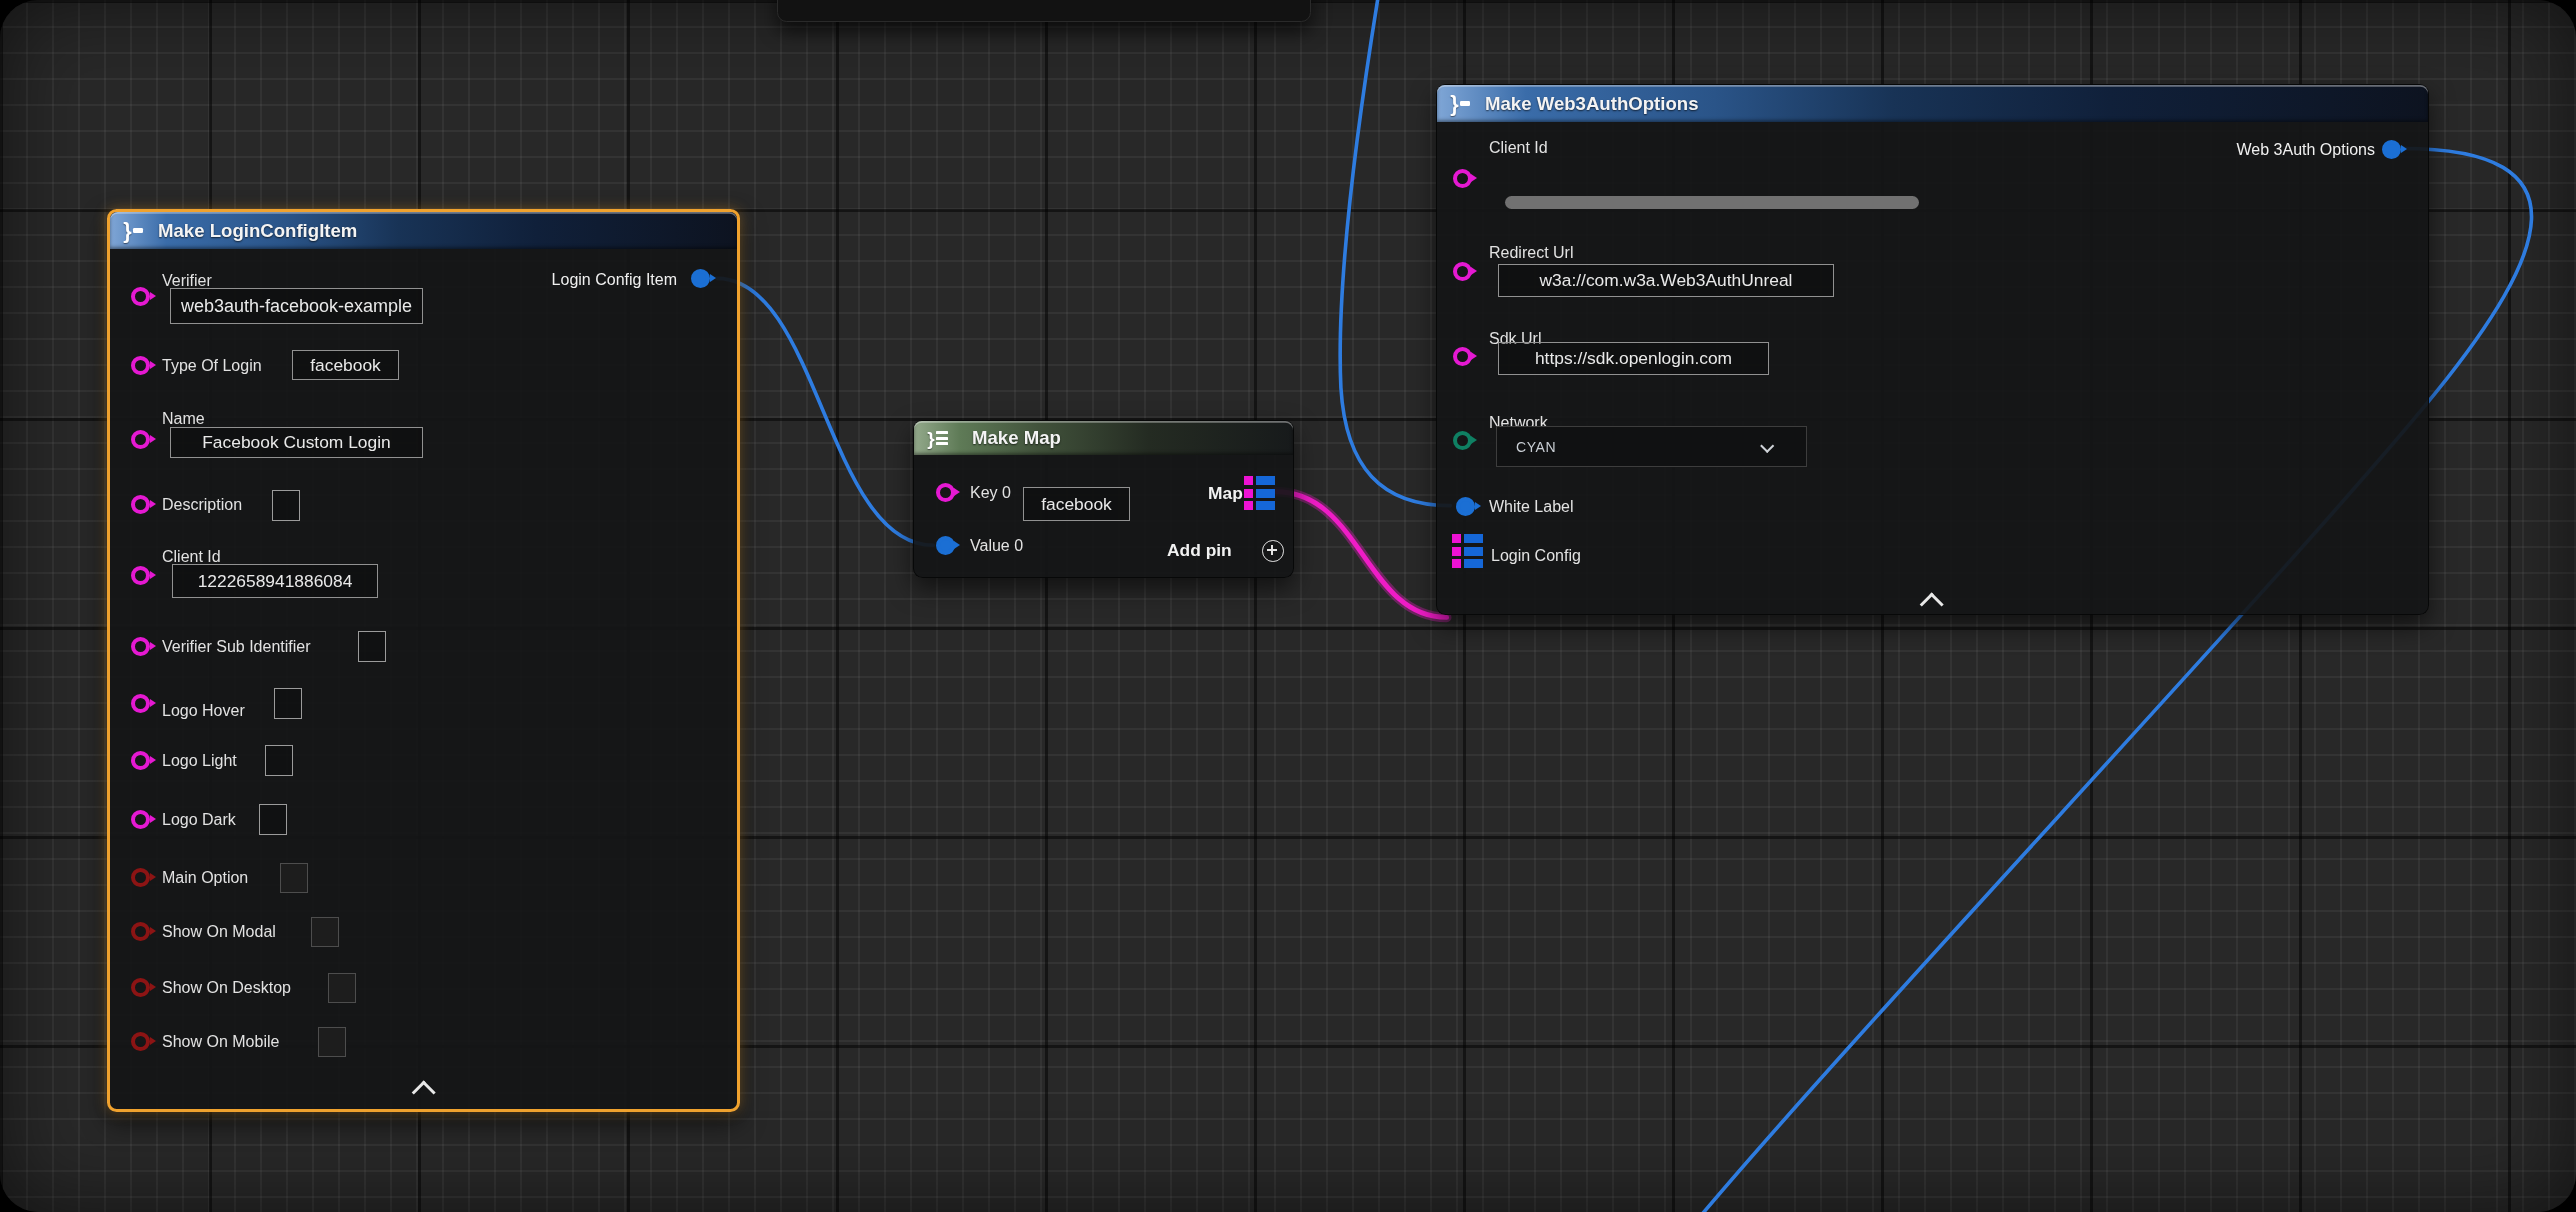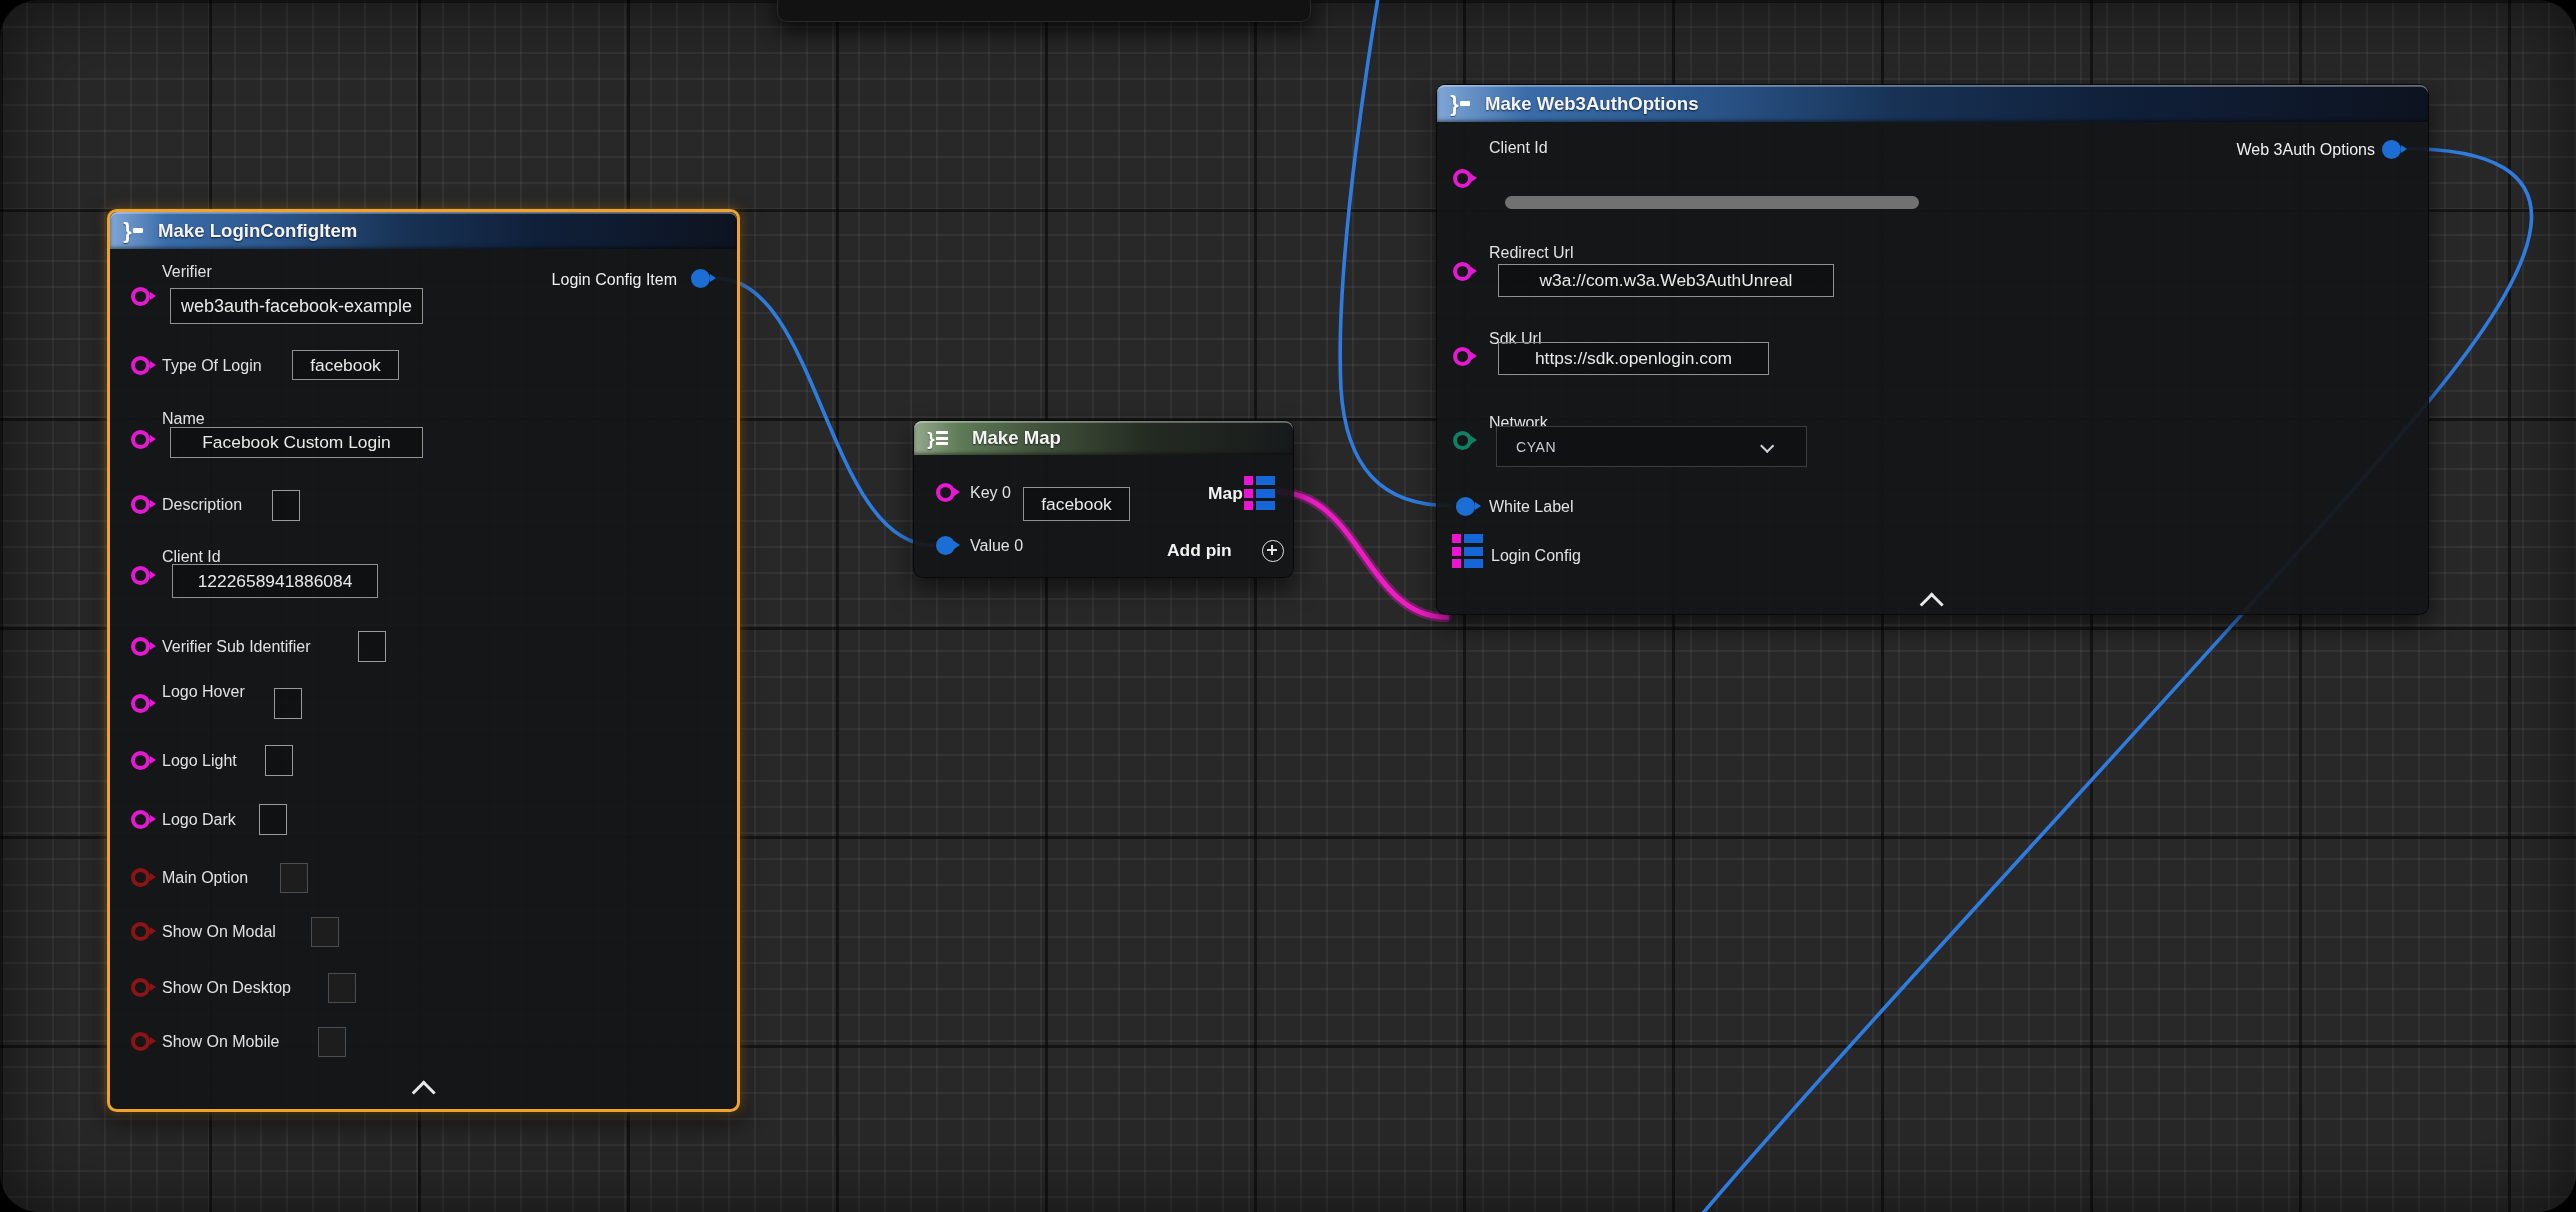--- a/index.html
+++ b/index.html
@@ -81,21 +81,21 @@
       <div class="hicon">
         <span class="hbrace">}</span>
           <span class="hbar"></span>
       </div>
       <div class="ntitle">Make LoginConfigItem</div>
     </div>
 
     <div class="outlabel" style="right:60px;top:58px;">Login Config Item</div>
     <div class="pin filled" style="--c:#1b6fd4;left:581px;top:57px;"></div>
 
-    <div class="plabel" style="left:52px;top:50px;">Verifier</div>
+    <div class="plabel" style="left:52px;top:59px;">Verifier</div>
     <div class="pin" style="--c:#e519d2;left:21px;top:75px;"></div>
     <div class="tfield" style="left:60px;top:76px;width:253px;height:36px;font-size:18px;">web3auth-facebook-example</div>
 
     <div class="pin" style="--c:#e519d2;left:21px;top:144px;"></div>
     <div class="plabel" style="left:52px;top:144px;">Type Of Login</div>
     <div class="tfield" style="left:182px;top:138px;width:107px;height:30px;">facebook</div>
 
     <div class="plabel" style="left:52px;top:197px;">Name</div>
     <div class="pin" style="--c:#e519d2;left:21px;top:218px;"></div>
     <div class="tfield" style="left:60px;top:215px;width:253px;height:31px;">Facebook Custom Login</div>
@@ -106,21 +106,21 @@
 
     <div class="plabel" style="left:52px;top:335px;">Client Id</div>
     <div class="pin" style="--c:#e519d2;left:21px;top:354px;"></div>
     <div class="tfield" style="left:62px;top:352px;width:206px;height:34px;">1222658941886084</div>
 
     <div class="pin" style="--c:#e519d2;left:21px;top:425px;"></div>
     <div class="plabel" style="left:52px;top:425px;">Verifier Sub Identifier</div>
     <div class="sbox" style="left:248px;top:419px;"></div>
 
     <div class="pin" style="--c:#e519d2;left:21px;top:482px;"></div>
-    <div class="plabel" style="left:52px;top:470px;text-align:center;">Logo Hover</div>
+    <div class="plabel" style="left:52px;top:489px;text-align:center;">Logo Hover</div>
     <div class="sbox" style="left:164px;top:476px;"></div>
 
     <div class="pin" style="--c:#e519d2;left:21px;top:539px;"></div>
     <div class="plabel" style="left:52px;top:539px;">Logo Light</div>
     <div class="sbox" style="left:155px;top:533px;"></div>
 
     <div class="pin" style="--c:#e519d2;left:21px;top:598px;"></div>
     <div class="plabel" style="left:52px;top:598px;">Logo Dark</div>
     <div class="sbox" style="left:149px;top:592px;"></div>
 

